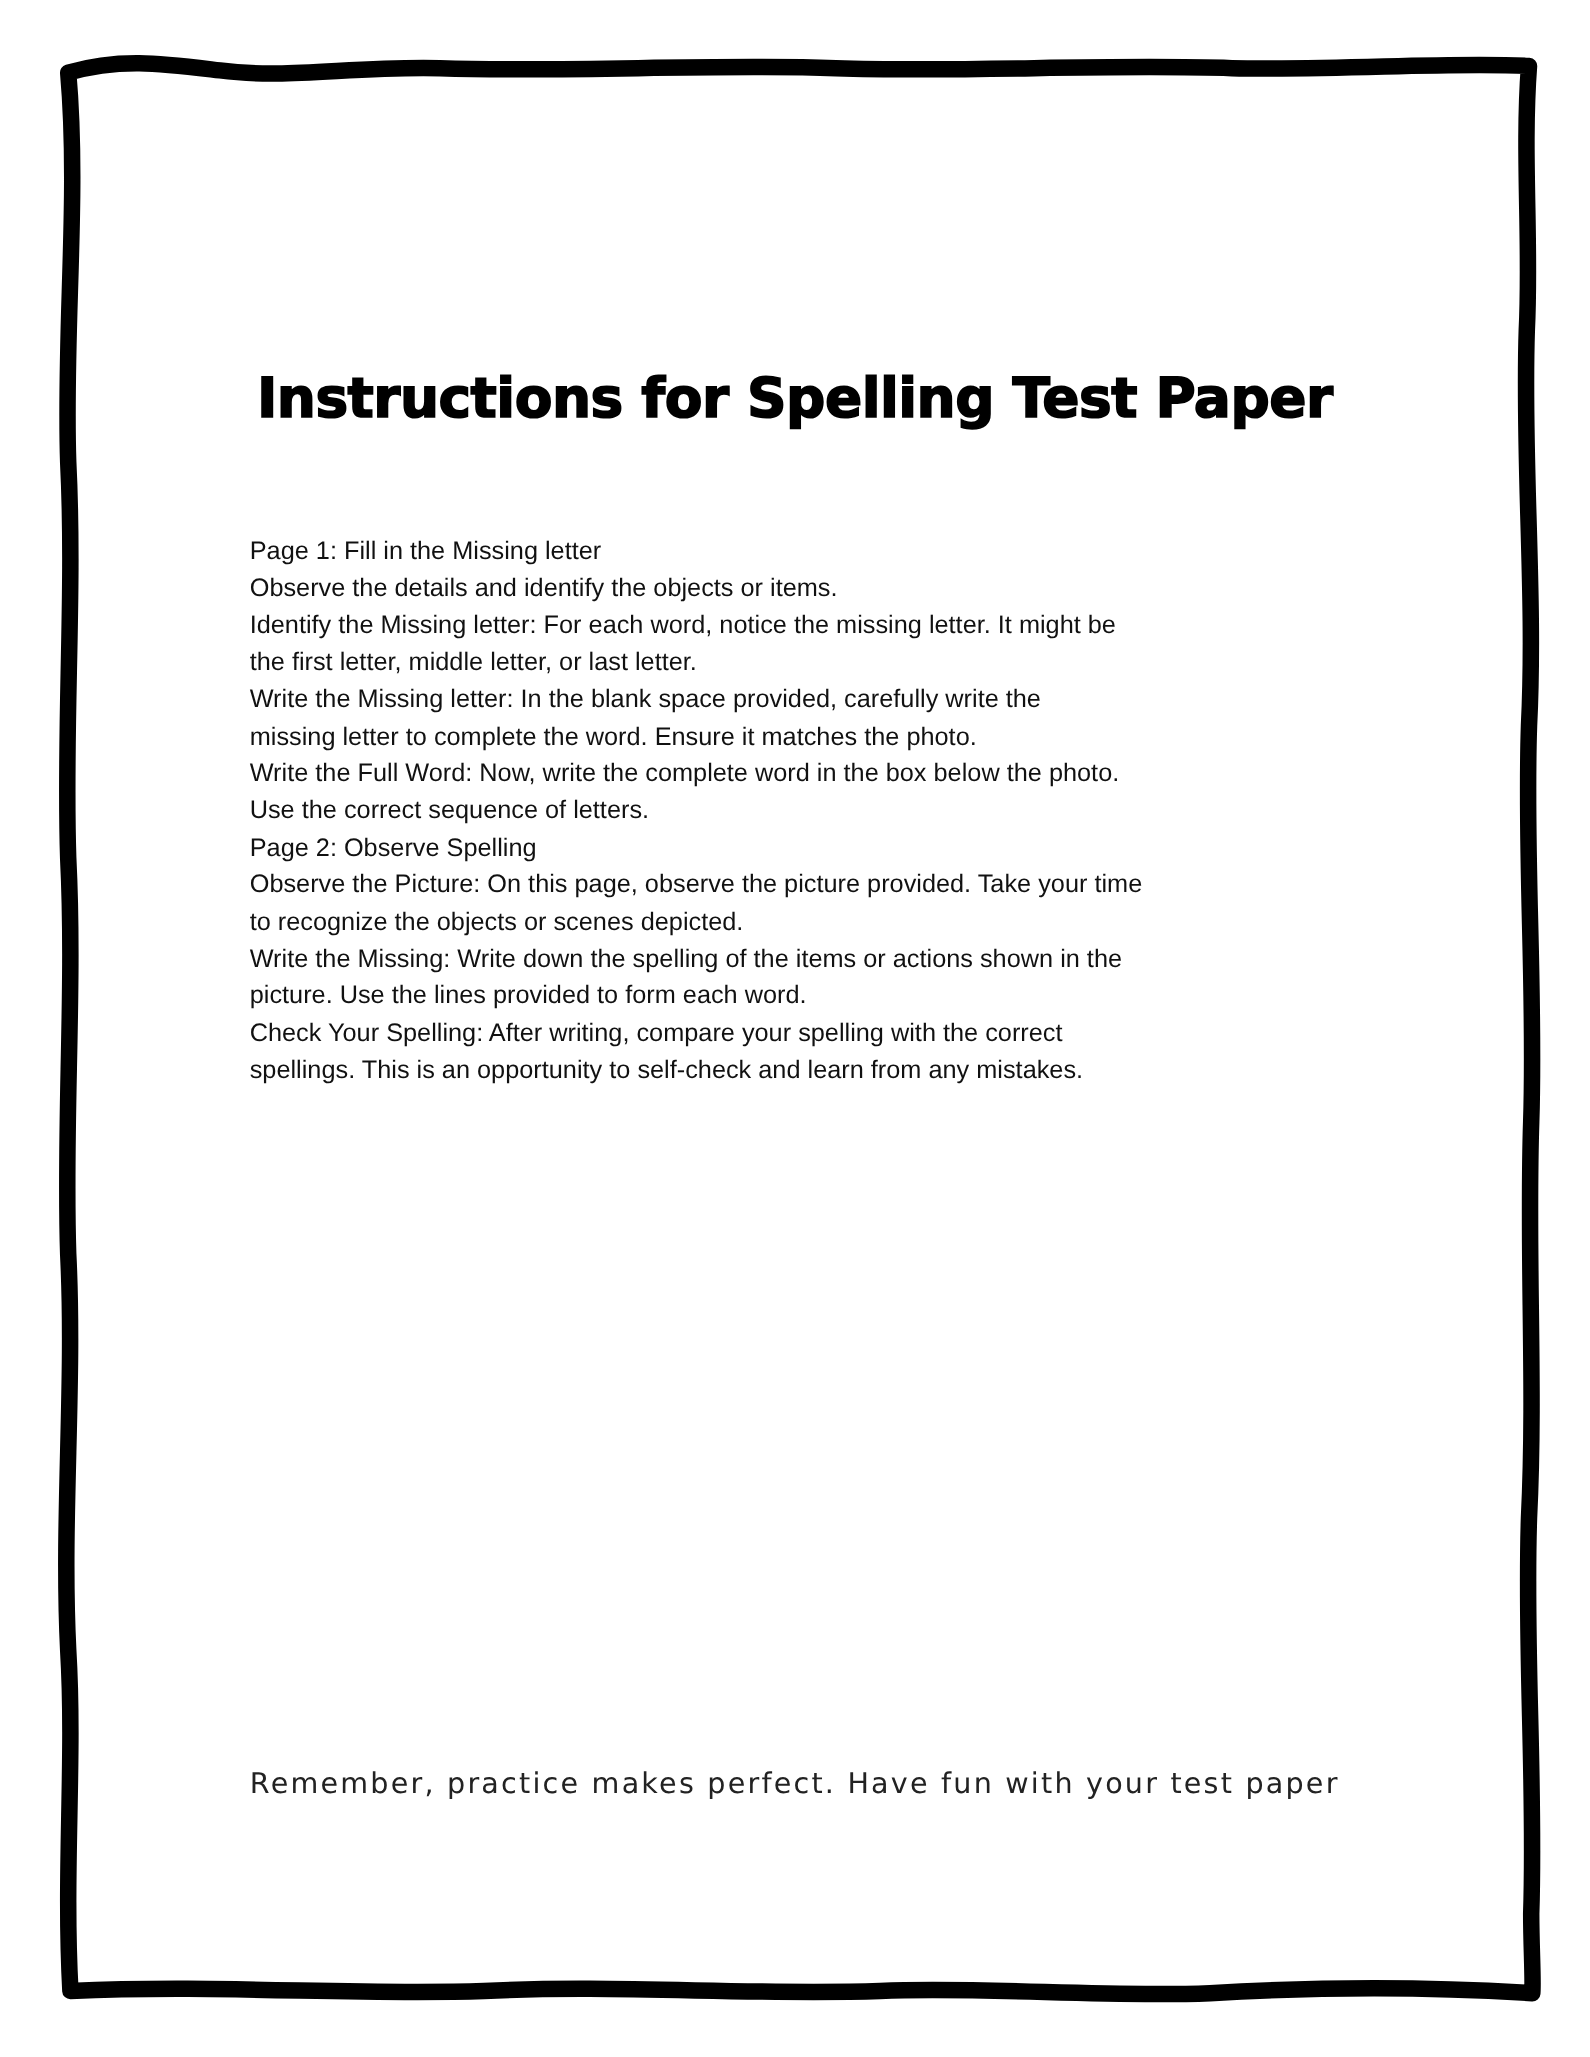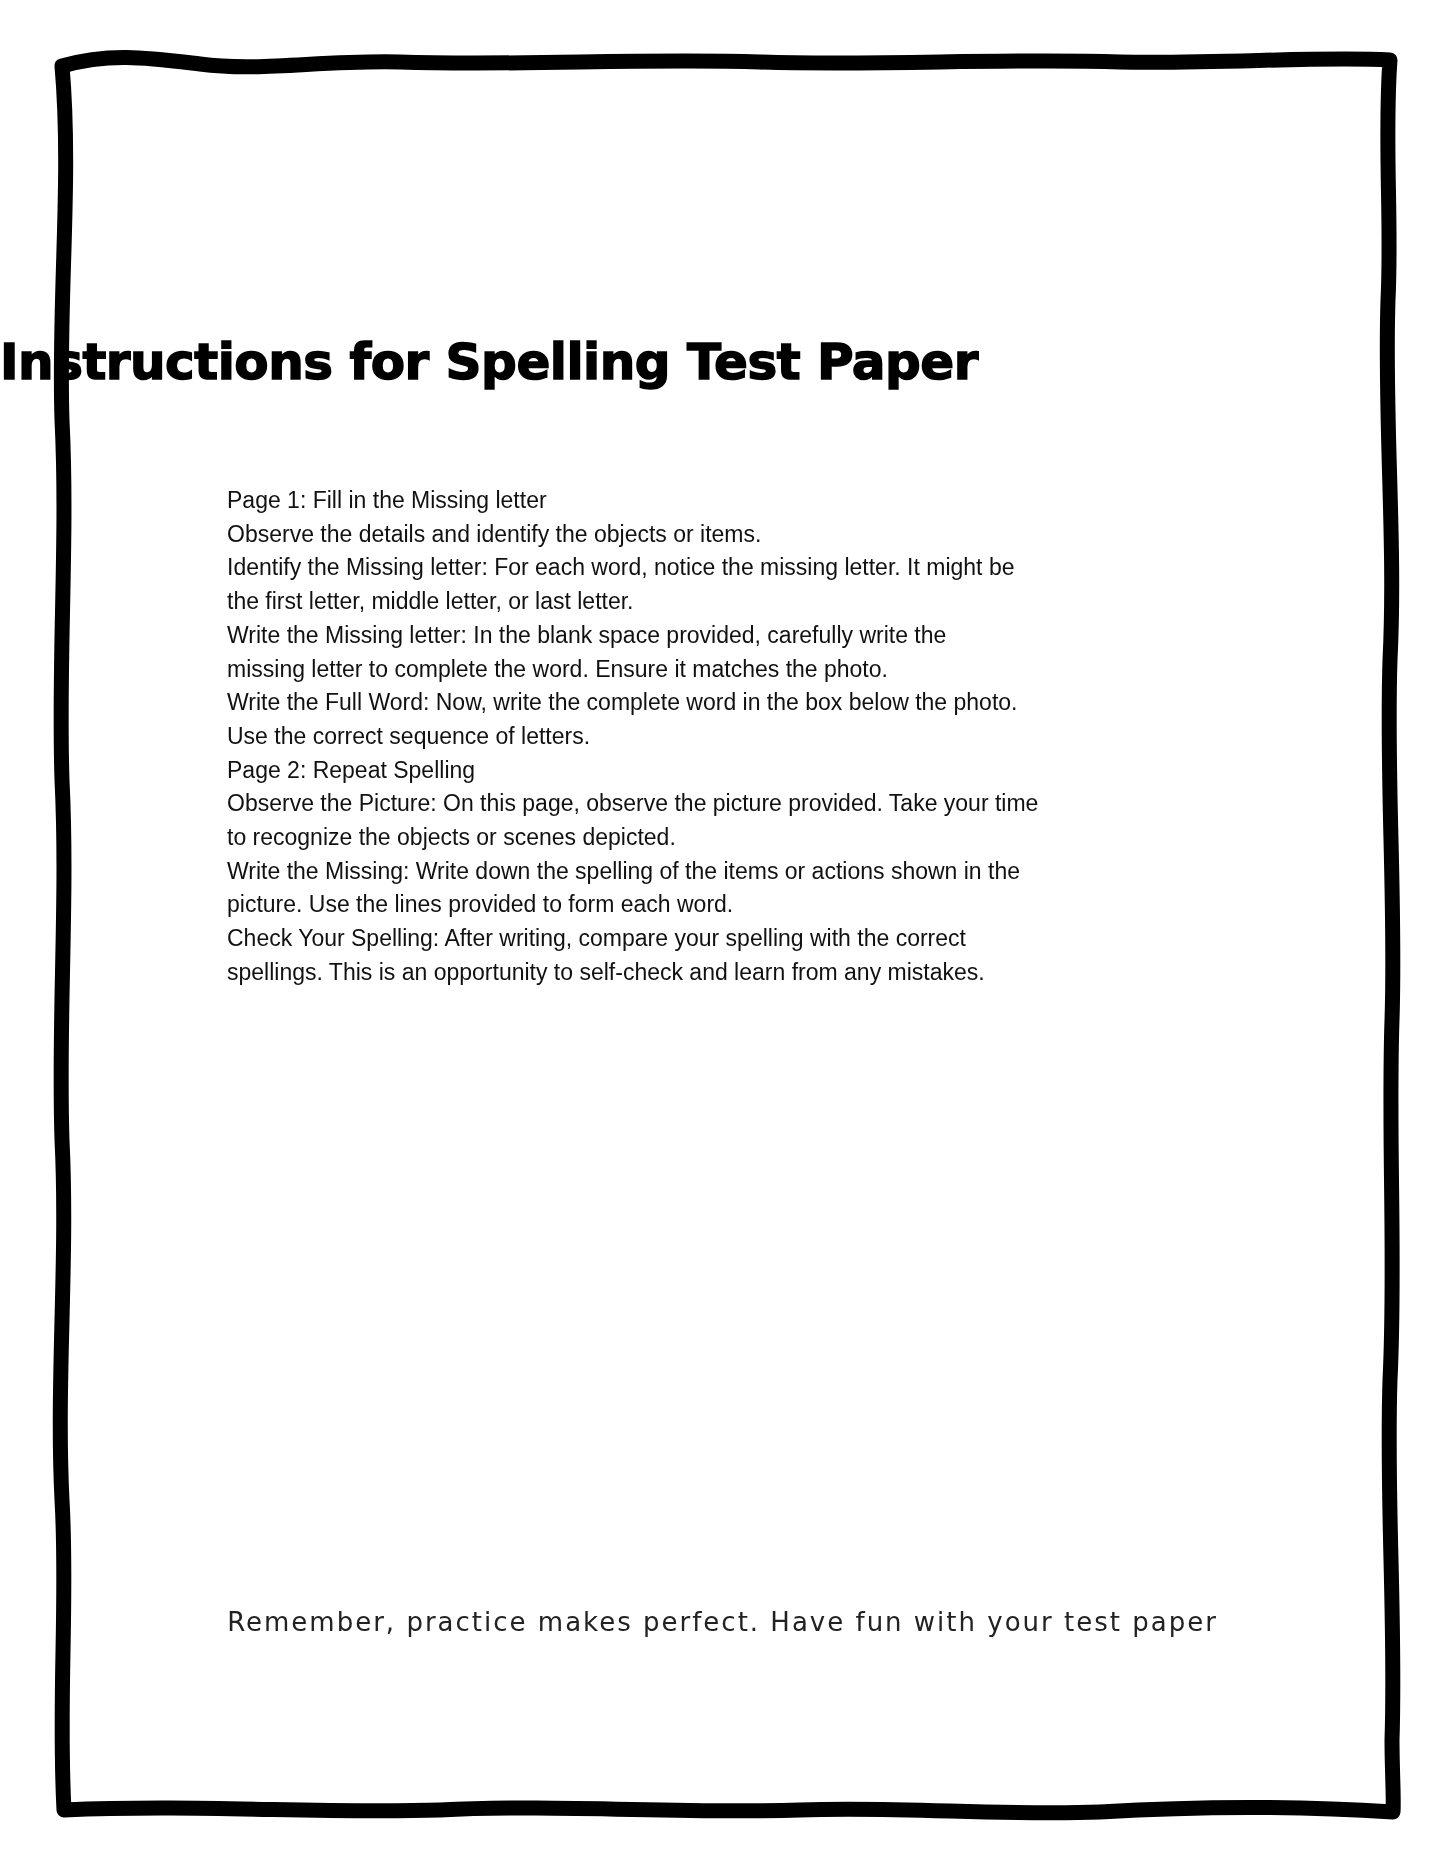--- a/index.html
+++ b/index.html
@@ -20,21 +20,21 @@
       left: 0;
       top: 0;
       width: 1445px;
       height: 1870px;
     }
     .title {
       position: absolute;
       left: 0;
       width: 1445px;
       top: 296px;
-      text-align: left;
+      text-align: center;
       font-family: "DejaVu Sans", sans-serif;
       font-weight: bold;
       font-size: 50px;
       letter-spacing: -0.5px;
       line-height: 64px;
       color: #000;
       -webkit-text-stroke: 1.5px #000;
     }
     .instructions {
       position: absolute;
@@ -95,21 +95,21 @@
 
 <div class="instructions">
   <span class="line">Page 1: Fill in the Missing letter</span>
   <span class="line">Observe the details and identify the objects or items.</span>
   <span class="line">Identify the Missing letter: For each word, notice the missing letter. It might be</span>
   <span class="line">the first letter, middle letter, or last letter.</span>
   <span class="line">Write the Missing letter: In the blank space provided, carefully write the</span>
   <span class="line">missing letter to complete the word. Ensure it matches the photo.</span>
   <span class="line">Write the Full Word: Now, write the complete word in the box below the photo.</span>
   <span class="line">Use the correct sequence of letters.</span>
-  <span class="line">Page 2: Repeat Spelling</span>
+  <span class="line">Page 2: Observe Spelling</span>
   <span class="line">Observe the Picture: On this page, observe the picture provided. Take your time</span>
   <span class="line">to recognize the objects or scenes depicted.</span>
   <span class="line">Write the Missing: Write down the spelling of the items or actions shown in the</span>
   <span class="line">picture. Use the lines provided to form each word.</span>
   <span class="line">Check Your Spelling: After writing, compare your spelling with the correct</span>
   <span class="line">spellings. This is an opportunity to self-check and learn from any mistakes.</span>
 </div>
 
 <p class="footer-note">Remember, practice makes perfect. Have fun with your test paper</p>
 

